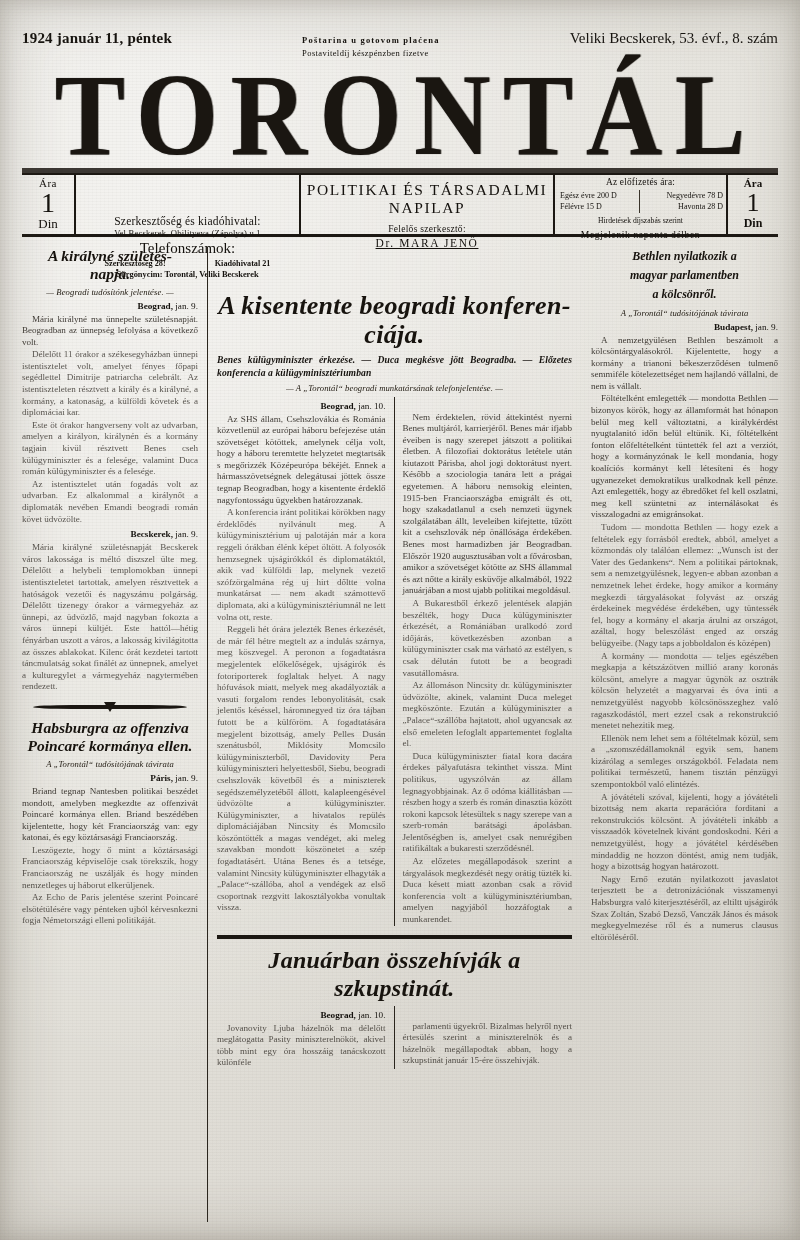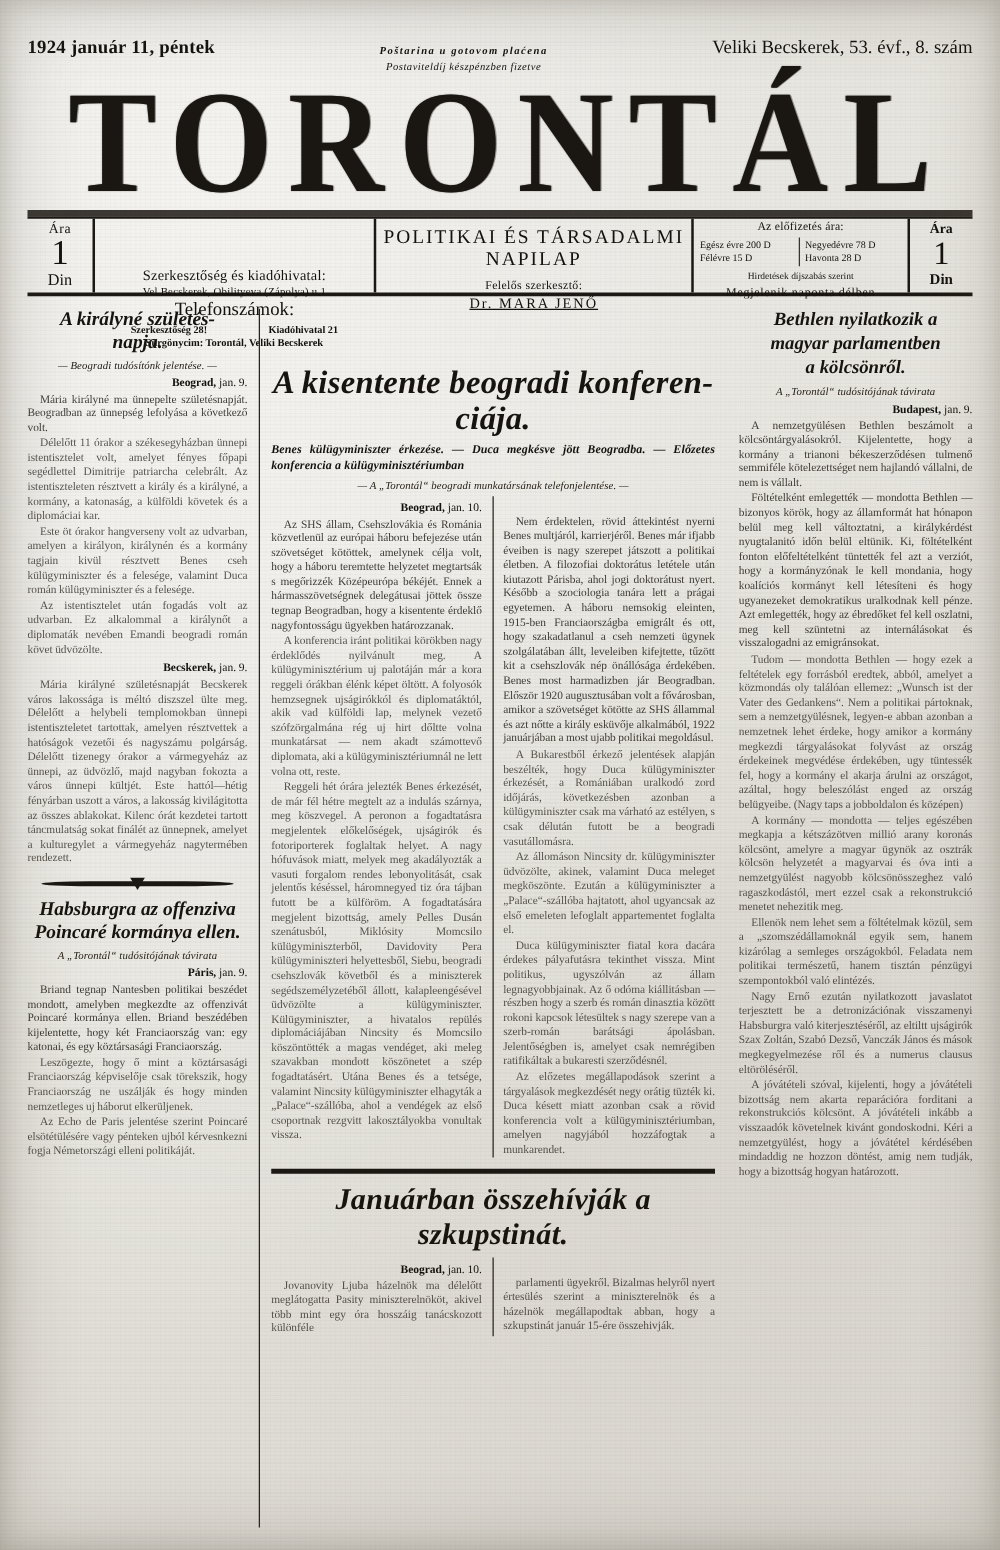--- a/index.html
+++ b/index.html
@@ -35,21 +35,21 @@
     box-shadow:inset 0 0 60px rgba(90,82,66,.30), inset 0 0 18px rgba(70,62,50,.18);
   }
   .inner{position:absolute;left:22px;top:0;width:756px;height:1240px;}
 
   
   .topbar{
     display:flex;align-items:flex-start;justify-content:space-between;
     padding-top:30px;
   }
   .topdate{font-weight:bold;font-size:15px;letter-spacing:.2px;line-height:1.1;}
-  .postal{text-align:center;font-size:8.5px;line-height:1.5;letter-spacing:.4px;padding-top:4px;font-style:italic;}
+  .postal{text-align:left;font-size:8.5px;line-height:1.5;letter-spacing:.4px;padding-top:4px;}
   .postal .b{font-weight:bold;letter-spacing:1.2px;}
   .issue{text-align:right;font-size:15px;line-height:1.1;}
 
   
   .masthead{
     text-align:center;margin-top:6px;height:98px;position:relative;
   }
   .masthead .title{
     font-family:"Liberation Serif","DejaVu Serif",serif;
     font-weight:bold;
@@ -81,42 +81,42 @@
   .cellB .l4{font-size:8.2px;font-weight:bold;margin-top:2px;display:flex;justify-content:space-around;}
   .cellB .l5{font-size:8.4px;font-weight:bold;margin-top:2px;}
   .cellC{flex:1;border-right:2px solid #1c1813;text-align:center;padding-top:6px;}
   .cellC .pol{font-size:15.5px;letter-spacing:1.6px;}
   .cellC .fel{font-size:9.5px;margin-top:7px;letter-spacing:.3px;}
   .cellC .edi{font-size:11.5px;margin-top:3px;letter-spacing:1.6px;text-decoration:underline;}
   .cellD{flex:0 0 165px;border-right:2px solid #1c1813;text-align:center;padding:2px 3px 0;}
   .cellD .t{font-size:9.4px;letter-spacing:.2px;}
   .cellD .rows{display:flex;font-size:8px;margin-top:3px;line-height:1.45;}
   .cellD .rows .c{flex:1;text-align:left;padding-left:2px;}
-  .cellD .rows .c.r{border-left:1px solid #3a342a;padding-left:4px;}
+  .cellD .rows .c.r{border-left:1px solid #3a342a;padding-left:4px;text-align:right;}
   .cellD .hird{font-size:7.6px;margin-top:3px;}
   .cellD .meg{font-size:9.6px;margin-top:4px;letter-spacing:.6px;}
   .cellE{width:50px;display:flex;flex-direction:column;align-items:center;justify-content:center;}
   .cellE .lbl{font-size:11px;font-weight:bold;}
   .cellE .num{font-size:26px;line-height:22px;margin:3px 0 2px;}
   .cellE .din{font-size:12px;font-weight:bold;}
 
   
   .cols{display:flex;margin-top:10px;height:975px;}
   .col{box-sizing:border-box;}
   .c1{width:186px;padding-right:9px;border-right:1px solid #2a251d;}
   .c4{width:197px;padding-left:10px;}
   .c23wrap{width:373px;box-sizing:border-box;}
 
   h2.hd{
     font-family:"Liberation Serif","DejaVu Serif",serif;
     font-style:italic;font-weight:bold;text-align:center;
     margin:0 0 4px;color:#17130e;
   }
   .hd-s{font-size:15.5px;line-height:18px;}
-  .hd-m{font-size:15px;line-height:19px;}
+  .hd-m{font-size:12px;line-height:19px;}
   .hd-big{font-size:26px;line-height:29px;letter-spacing:.3px;}
   .hd-big2{font-size:24px;line-height:28px;letter-spacing:.3px;}
   .deck{
     font-style:italic;font-weight:bold;font-size:9.6px;line-height:13px;
     text-align:center;margin:2px 0 4px;letter-spacing:.1px;
   }
   .deck.j{text-align:justify;}
   .src{
     font-style:italic;font-size:8.6px;text-align:center;margin:3px 0 4px;
     color:#262017;letter-spacing:.1px;
@@ -354,22 +354,22 @@
         <div class="src">A „Torontál“ tudósitójának távirata</div>
         <div class="dateline">
           <b>Budapest,</b>
           <span>jan. 9.</span>
         </div>
         <p class="body faintish">A nemzetgyülésen Bethlen beszámolt a kölcsöntárgyalásokról. Kijelentette, hogy a kormány a trianoni békeszerződésen tulmenő semmiféle kötelezettséget nem hajlandó vállalni, de nem is vállalt.</p>
         <p class="body faintish">Föltételként emlegették — mondotta Bethlen — bizonyos körök, hogy az államformát hat hónapon belül meg kell változtatni, a királykérdést nyugtalanitó időn belül eltünik. Ki, föltételként fonton előfeltételként tüntették fel azt a verziót, hogy a kormányzónak le kell mondania, hogy koalíciós kormányt kell létesíteni és hogy ugyanezeket demokratikus uralkodnak kell pénze. Azt emlegették, hogy az ébredőket fel kell oszlatni, meg kell szüntetni az internálásokat és visszalogadni az emigránsokat.</p>
         <p class="body faint">Tudom — mondotta Bethlen — hogy ezek a feltételek egy forrásból eredtek, abból, amelyet a közmondás oly találóan ellemez: „Wunsch ist der Vater des Gedankens“. Nem a politikai pártoknak, sem a nemzetgyülésnek, legyen-e abban azonban a nemzetnek lehet érdeke, hogy amikor a kormány megkezdi tárgyalásokat folyvást az ország érdekeinek megvédése érdekében, ugy tüntessék fel, hogy a kormány el akarja árulni az országot, azáltal, hogy beleszólást enged az ország belügyeibe. (Nagy taps a jobboldalon és középen)</p>
         <p class="body faint">A kormány — mondotta — teljes egészében megkapja a kétszázötven millió arany koronás kölcsönt, amelyre a magyar ügynök az osztrák kölcsön helyzetét a magyarvai és óva inti a nemzetgyülést nagyobb kölcsönösszeghez való ragaszkodástól, mert ezzel csak a rekonstrukció menetet nehezitik meg.</p>
         <p class="body faint">Ellenök nem lehet sem a föltételmak közül, sem a „szomszédállamoknál egyik sem, hanem kizárólag a semleges országokból. Feladata nem politikai természetű, hanem tisztán pénzügyi szempontokból való elintézés.</p>
+        <p class="body faint">A jóvátételi szóval, kijelenti, hogy a jóvátételi bizottság nem akarta reparációra forditani a rekonstrukciós kölcsönt. A jóvátételi inkább a visszaadók követelnek kivánt gondoskodni. Kéri a nemzetgyülést, hogy a jóvátétel kérdésében mindaddig ne hozzon döntést, amig nem tudják, hogy a bizottság hogyan határozott.</p>
         <p class="body faint">Nagy Ernő ezután nyilatkozott javaslatot terjesztett be a detronizációnak visszamenyi Habsburgra való kiterjesztéséről, az eltiltt ujságirók Szax Zoltán, Szabó Dezső, Vanczák János és mások megkegyelmezése ről és a numerus clausus eltöröléséről.</p>
-        <p class="body faint">A jóvátételi szóval, kijelenti, hogy a jóvátételi bizottság nem akarta reparációra forditani a rekonstrukciós kölcsönt. A jóvátételi inkább a visszaadók követelnek kivánt gondoskodni. Kéri a nemzetgyülést, hogy a jóvátétel kérdésében mindaddig ne hozzon döntést, amig nem tudják, hogy a bizottság hogyan határozott.</p>
       </article>
     </div>
 
   </div>
  </div>
  <div class="grain"></div>
  <div class="vig"></div>
 </div>
 
 </body></html>

